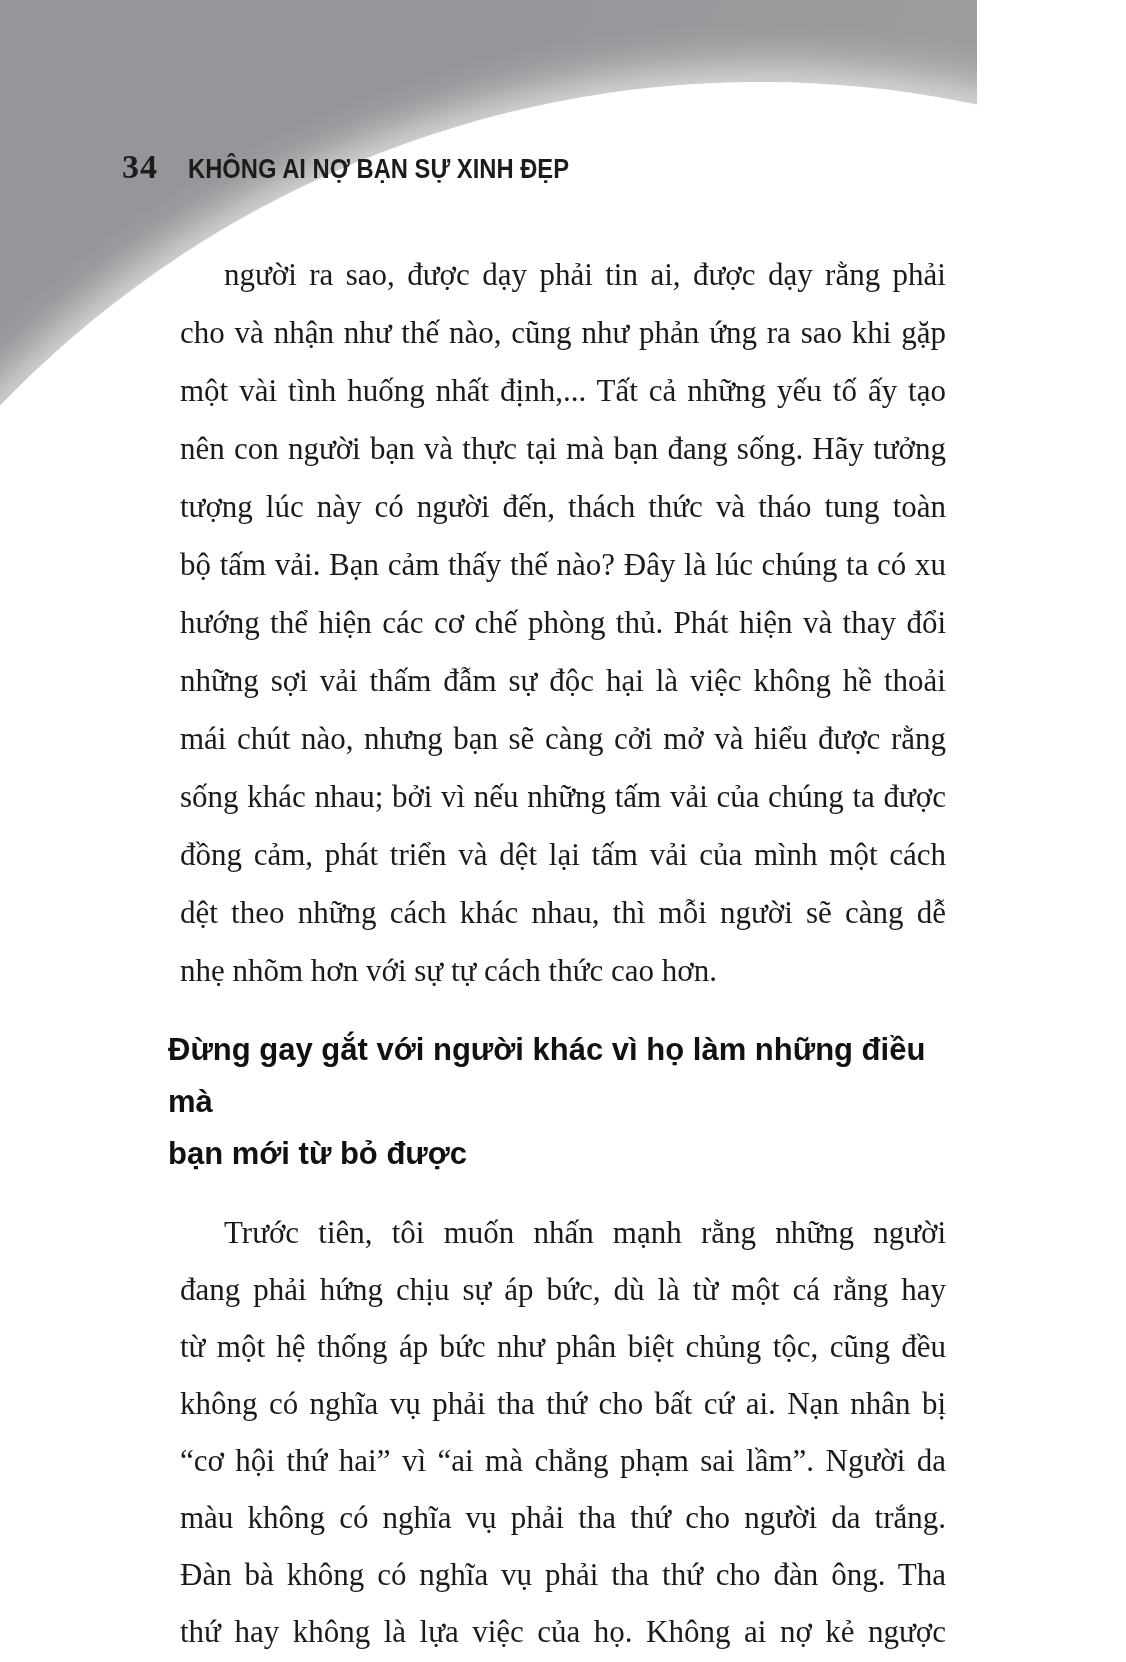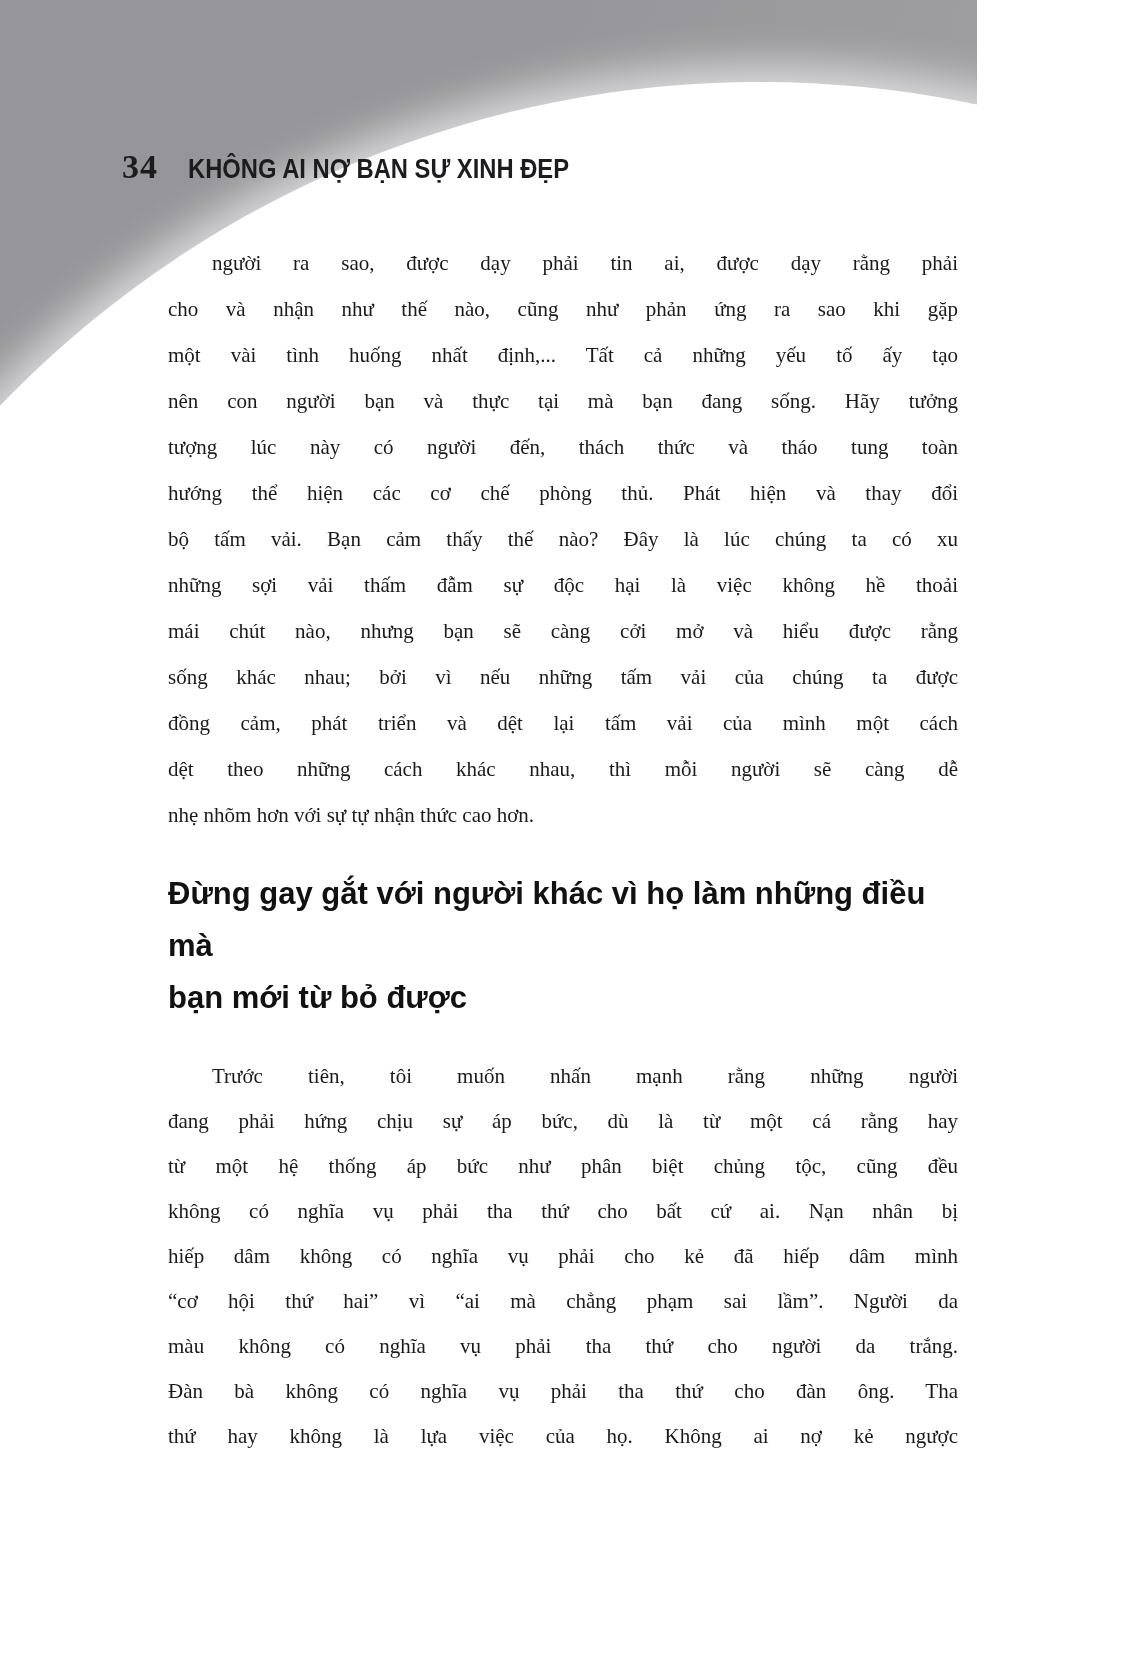--- a/index.html
+++ b/index.html
@@ -56,22 +56,22 @@
   }
   
   .text-column {
     position: absolute;
     left: 168px; top: 240px;
     width: 790px;
     z-index: 4;
     color: #1a1a1a;
   }
   .bl {
-    margin: 0;
-    font-size: 21px;
+    margin: 12px;
+    font-size: 31px;
     line-height: 46px;
     text-align: justify;
     text-align-last: justify;
     text-justify: inter-word;
     white-space: nowrap;
   }
   .bl.ind { text-indent: 44px; }
   .bl.last { text-align: left; text-align-last: left; }
   .p2 .bl { line-height: 45px; }
   .section-heading {
@@ -96,41 +96,40 @@
   </header>
 
   <main class="text-column">
 
     <section class="p1">
       <p class="bl ind">người ra sao, được dạy phải tin ai, được dạy rằng phải</p>
       <p class="bl">cho và nhận như thế nào, cũng như phản ứng ra sao khi gặp</p>
       <p class="bl">một vài tình huống nhất định,... Tất cả những yếu tố ấy tạo</p>
       <p class="bl">nên con người bạn và thực tại mà bạn đang sống. Hãy tưởng</p>
       <p class="bl">tượng lúc này có người đến, thách thức và tháo tung toàn</p>
+      <p class="bl">bộ tấm vải. Bạn cảm thấy thế nào? Đây là lúc chúng ta có xu</p>
       <p class="bl">hướng thể hiện các cơ chế phòng thủ. Phát hiện và thay đổi</p>
-      <p class="bl">bộ tấm vải. Bạn cảm thấy thế nào? Đây là lúc chúng ta có xu</p>
       <p class="bl">những sợi vải thấm đẫm sự độc hại là việc không hề thoải</p>
       <p class="bl">mái chút nào, nhưng bạn sẽ càng cởi mở và hiểu được rằng</p>
       <p class="bl">sống khác nhau; bởi vì nếu những tấm vải của chúng ta được</p>
       <p class="bl">đồng cảm, phát triển và dệt lại tấm vải của mình một cách</p>
       <p class="bl">dệt theo những cách khác nhau, thì mỗi người sẽ càng dễ</p>
-      <p class="bl last">nhẹ nhõm hơn với sự tự nhận thức cao hơn.</p>
+      <p class="bl last">nhẹ nhõm hơn với sự tự cách thức cao hơn.</p>
     </section>
 
     <h2 class="section-heading">
       <span class="hline">Đừng gay gắt với người khác vì họ làm những điều mà</span>
       <span class="hline">bạn mới từ bỏ được</span>
     </h2>
 
     <section class="p2">
       <p class="bl ind">Trước tiên, tôi muốn nhấn mạnh rằng những người</p>
       <p class="bl">đang phải hứng chịu sự áp bức, dù là từ một cá rằng hay</p>
       <p class="bl">từ một hệ thống áp bức như phân biệt chủng tộc, cũng đều</p>
       <p class="bl">không có nghĩa vụ phải tha thứ cho bất cứ ai. Nạn nhân bị</p>
-      <p class="bl">hiếp dâm không có nghĩa vụ phải cho kẻ đã hiếp dâm mình</p>
       <p class="bl">“cơ hội thứ hai” vì “ai mà chẳng phạm sai lầm”. Người da</p>
       <p class="bl">màu không có nghĩa vụ phải tha thứ cho người da trắng.</p>
       <p class="bl">Đàn bà không có nghĩa vụ phải tha thứ cho đàn ông. Tha</p>
       <p class="bl">thứ hay không là lựa việc của họ. Không ai nợ kẻ ngược</p>
     </section>
 
   </main>
 </div>
 
 </body></html>

